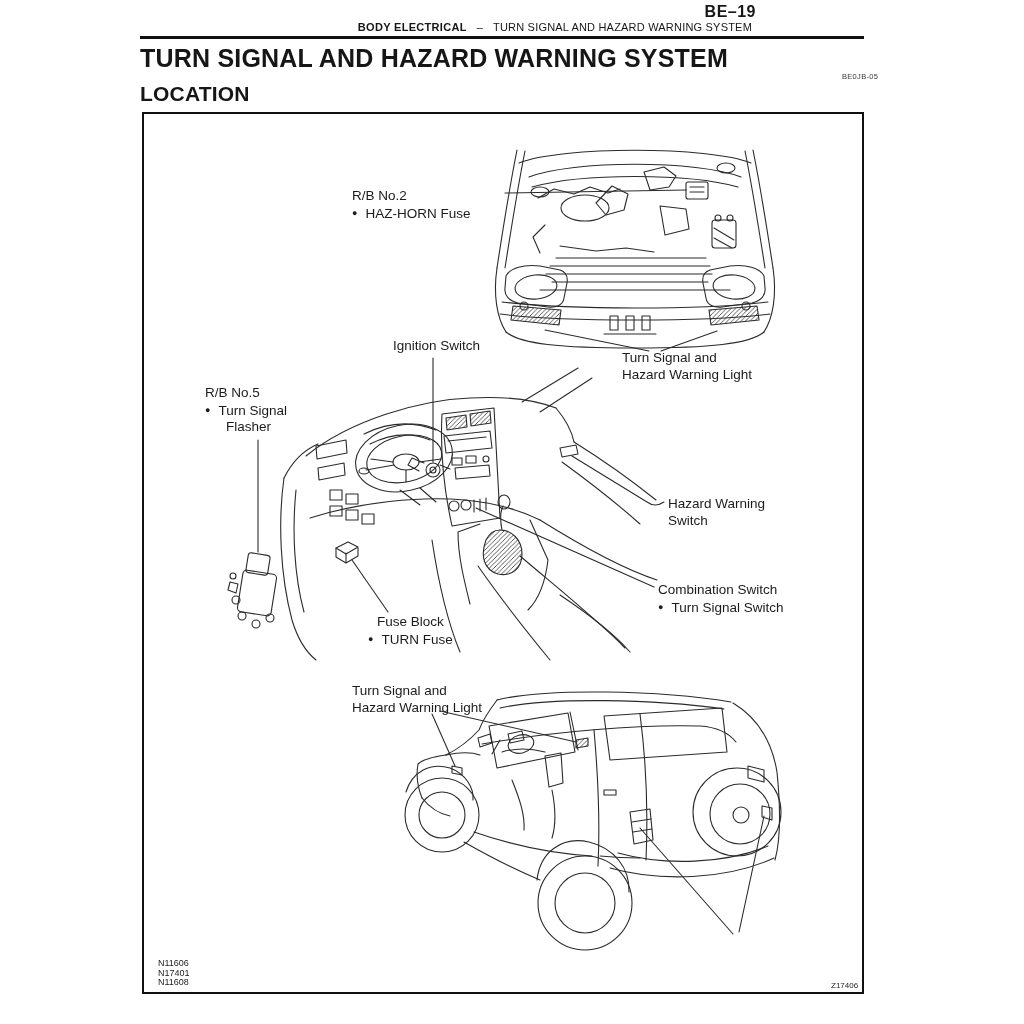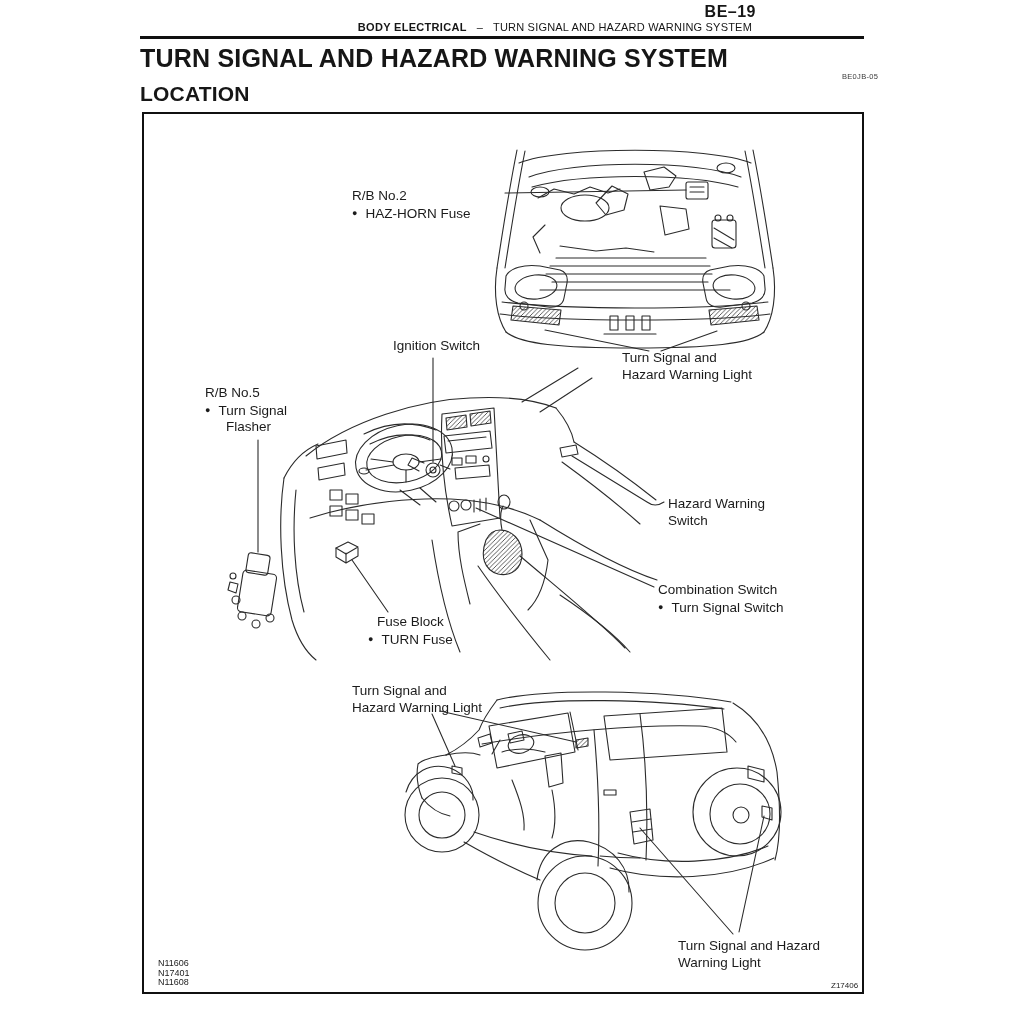--- a/index.html
+++ b/index.html
@@ -293,24 +293,20 @@
   <div class="label" style="left:368px;top:614px;text-align:center;">
     <span class="lrow">Fuse Block</span>
     <span class="lrow"><span class="bullet">●</span><span>TURN Fuse</span></span>
   </div>
 
   <div class="label" style="left:352px;top:683px;">
     <span class="lrow">Turn Signal and</span>
     <span class="lrow">Hazard Warning Light</span>
   </div>
 
-  <div class="label" style="left:678px;top:938px;">
-    <span class="lrow">Turn Signal and Hazard</span>
-    <span class="lrow">Warning Light</span>
-  </div>
 
   <div class="refcodes">
     <div>N11606</div>
     <div>N17401</div>
     <div>N11608</div>
   </div>
 
   <div class="drawcode">Z17406</div>
 
 </div>

